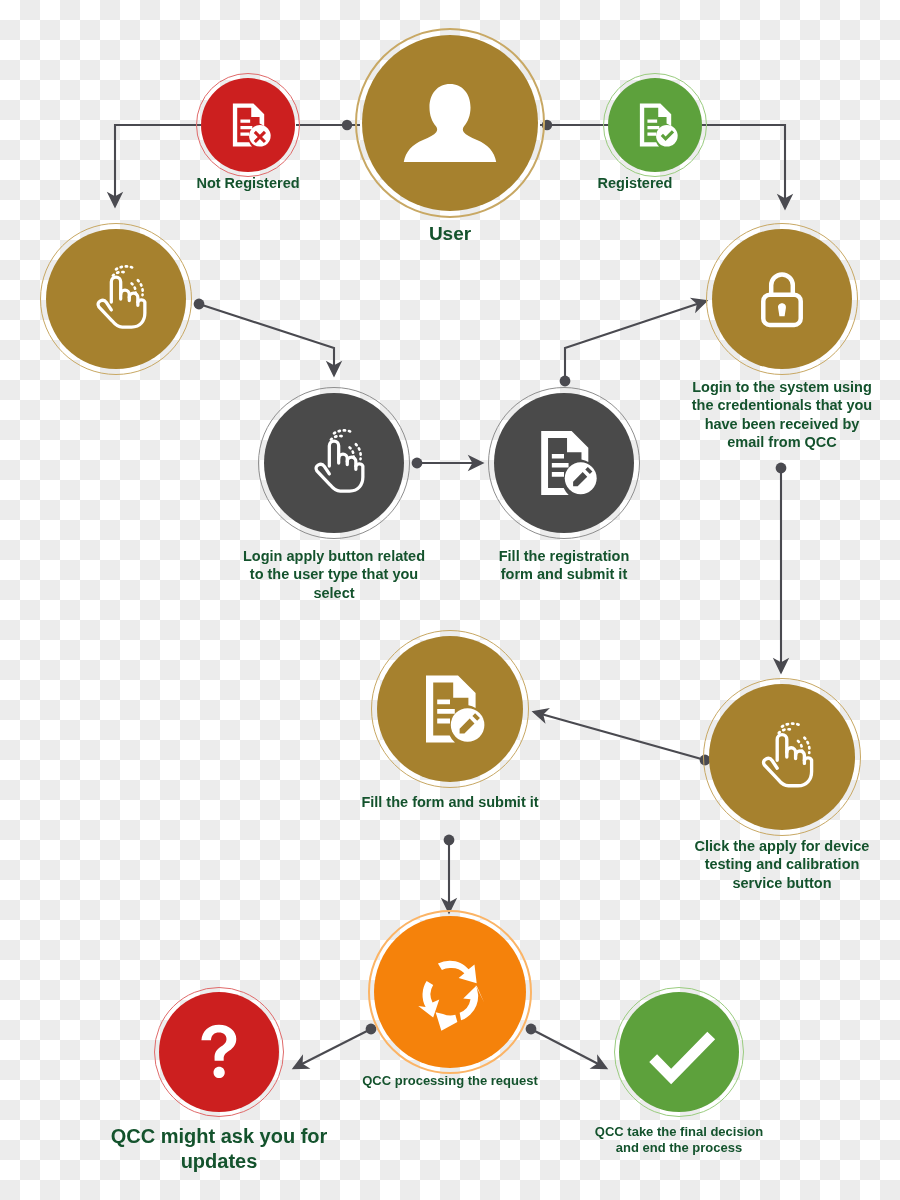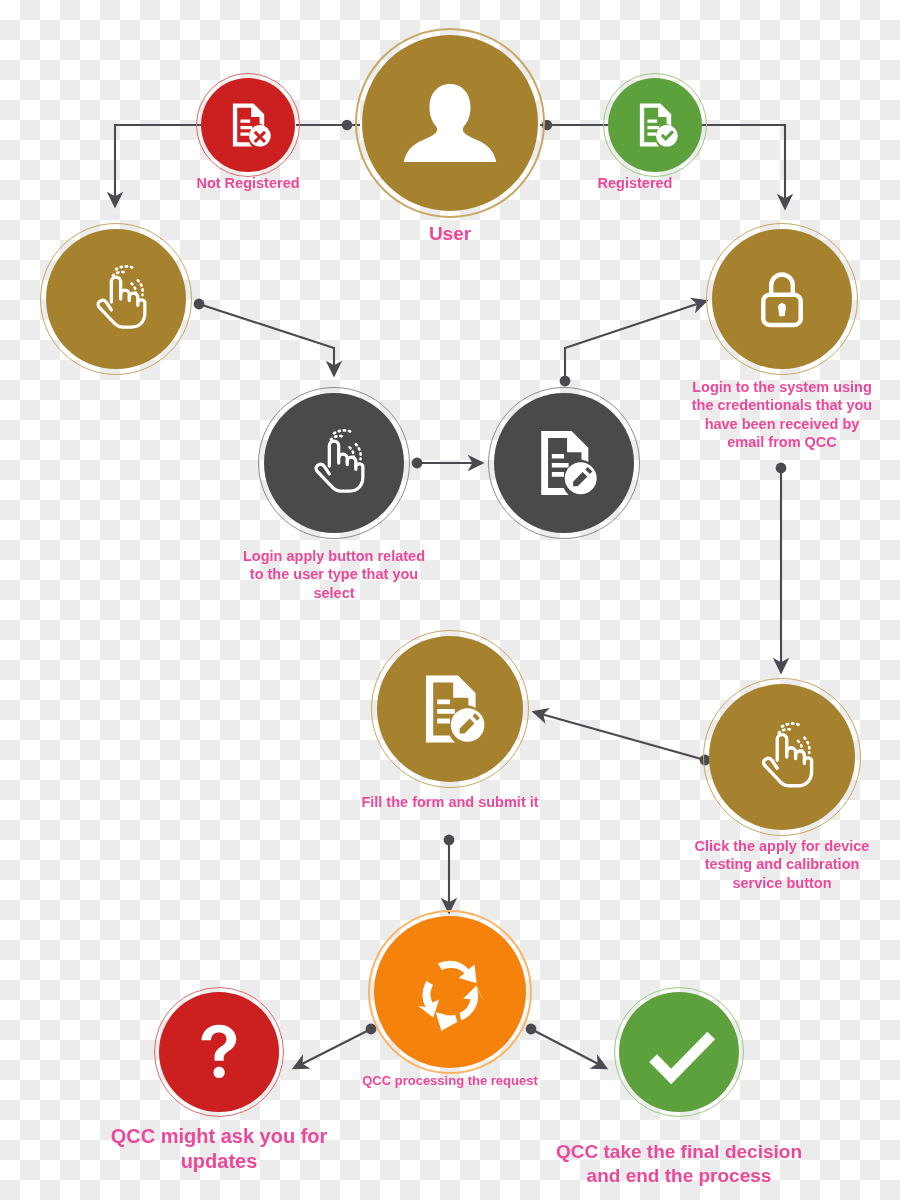--- a/index.html
+++ b/index.html
@@ -17,21 +17,21 @@
   }
   #stage{position:absolute;left:0;top:0;width:900px;height:1200px;}
   svg.edges{position:absolute;left:0;top:0;width:900px;height:1200px;pointer-events:none;}
 
   .node{position:absolute;transform:translate(-50%,-50%);border-radius:50%;
         display:flex;align-items:center;justify-content:center;}
   .ring{position:absolute;left:0;top:0;right:0;bottom:0;border-radius:50%;
         box-sizing:border-box;pointer-events:none;}
 
   .label{position:absolute;transform:translateX(-50%);text-align:center;
-         color:#ec4899;font-weight:bold;line-height:1.26;
+         color:#14532d;font-weight:bold;line-height:1.26;
          font-family:"Liberation Sans",sans-serif;white-space:pre-line;}
 
   .ico{display:block;}
 </style>
 </head>
 <body>
 
 <div id="stage">
 
   <svg class="edges" viewBox="0 0 900 1200" xmlns="http://www.w3.org/2000/svg">
@@ -170,20 +170,22 @@
 select</div>
 
   <div class="node" style="left:564px;top:463px;width:140px;height:140px;background:#4A4A4A;">
     <div class="ring" style="border:1.8px solid #8E8E8E;margin:-6px;"></div>
     <svg class="ico" width="76" height="76" viewBox="0 0 100 100">
       <path fill="#fff" d="M20 8h40l22 22v18.6a26.5 26.5 0 0 0-9-3.3V36H54V17H29v66h20.6a26.5 26.5 0 0 0 6.6 9H20V8zm14 30h16v6H34v-6zm0 12h22v6H34v-6zm0 12h16v6H34v-6z"></path>
       <circle cx="72" cy="70" r="21" fill="#fff"></circle>
       <path fill="#4A4A4A" d="m62 74.6 12.6-12.6 6 6L68 80.6h-6zM78 58.6l3.4-3.4 6 6-3.4 3.4z"></path>
     </svg>
   </div>
+  <div class="label" style="left:564px;top:547px;width:220px;font-size:14.5px;">Fill the registration
+form and submit it</div>
 
   <div class="node" style="left:782px;top:299px;width:140px;height:140px;background:#A6812E;">
     <div class="ring" style="border:1.8px solid #C8A864;margin:-6px;"></div>
     <svg class="ico" width="72" height="72" viewBox="0 0 100 100">
       <g fill="none" stroke="#fff" stroke-width="6.2" stroke-linecap="round" stroke-linejoin="round">
         <rect x="24" y="44" width="52" height="42" rx="9"></rect>
         <path d="M35 44V31a15 15 0 0 1 30 0v13"></path>
       </g>
       <path fill="#fff" d="M50 56c3.6 0 6 3 5.4 6.4L53.6 74h-7.2l-1.8-11.6C44 59 46.4 56 50 56z"></path>
     </svg>
@@ -245,16 +247,16 @@
   </div>
   <div class="label" style="left:219px;top:1124px;width:230px;font-size:20px;">QCC might ask you for
 updates</div>
 
   <div class="node" style="left:679px;top:1052px;width:120px;height:120px;background:#5DA13C;">
     <div class="ring" style="border:1.8px solid #9ACC7F;margin:-5px;"></div>
     <svg class="ico" width="80" height="80" viewBox="0 0 100 100">
       <path fill="#fff" d="M85.4 24.6 40.2 70.8 22.6 52.8l-9.8 9.6 27.4 28 55-56.2z"></path>
     </svg>
   </div>
-  <div class="label" style="left:679px;top:1124px;width:290px;font-size:19px;margin-top:16px;">QCC take the final decision
+  <div class="label" style="left:679px;top:1124px;width:290px;font-size:13px;">QCC take the final decision
 and end the process</div>
 
 </div>
 
 </body></html>

